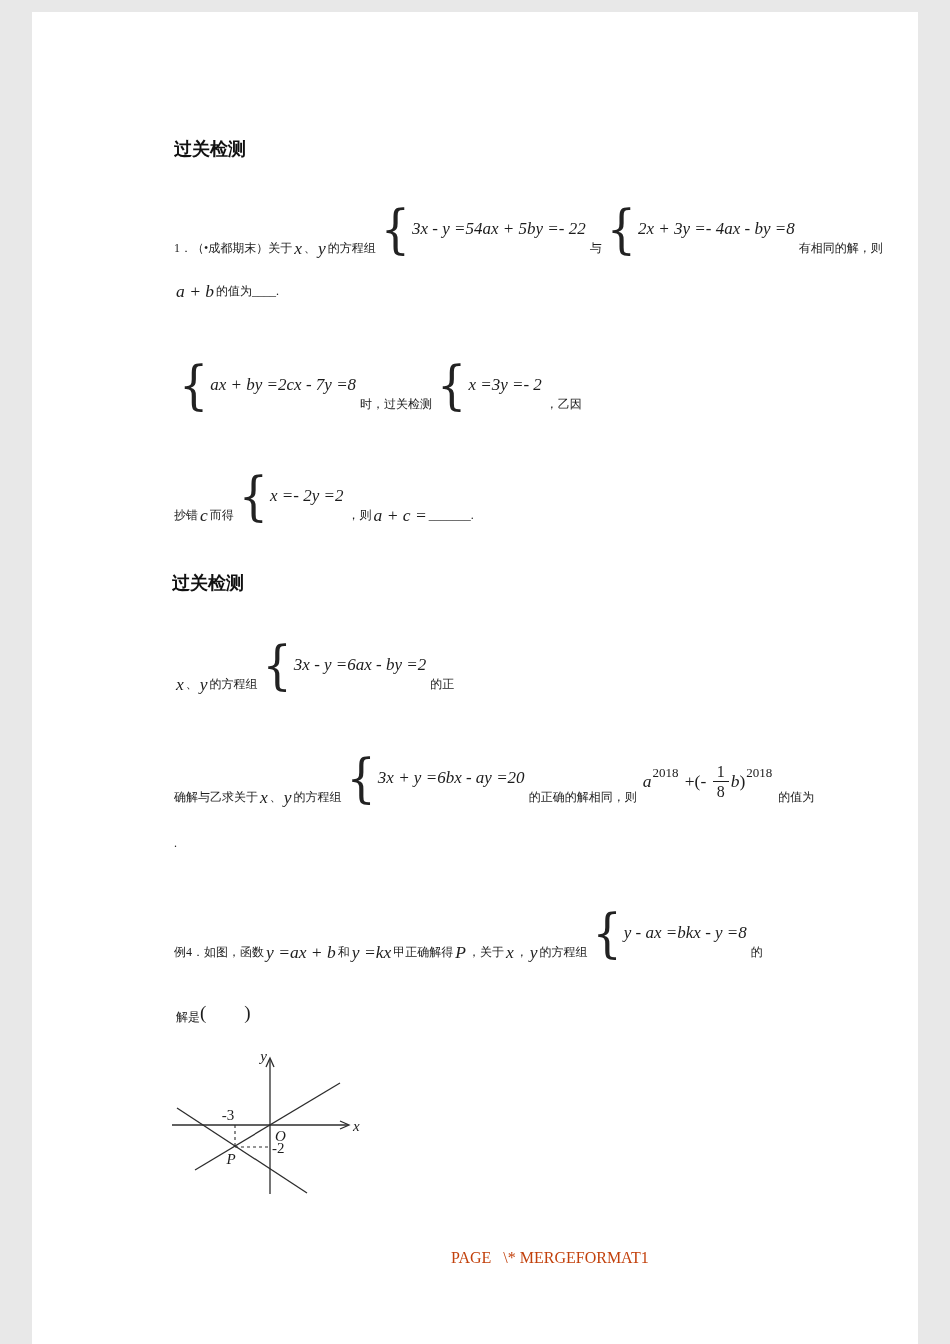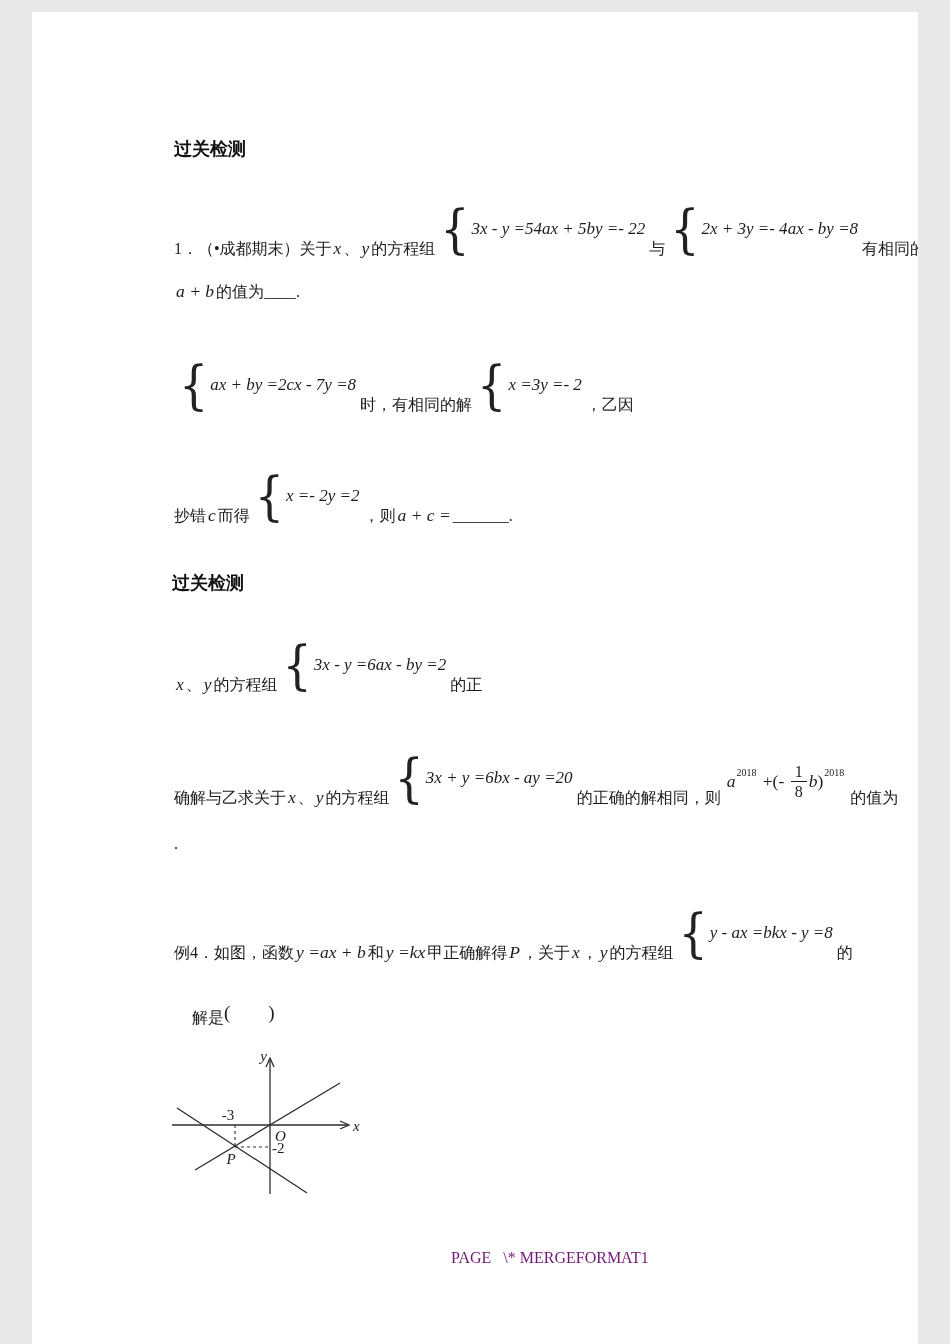--- a/index.html
+++ b/index.html
@@ -20,44 +20,44 @@
     font-size:18px;
     color:#111111;
     white-space:pre;
   }
   .line{
     position:absolute;
     display:flex;
     align-items:flex-end;
     white-space:pre;
   }
-  .cn{font-size:16px;line-height:23px;white-space:pre;}
+  .cn{font-size:12px;line-height:23px;white-space:pre;}
   .mi{font-style:italic;font-size:17.5px;line-height:23px;white-space:pre;padding:0 2px;}
   .up{font-style:normal;}
   
   .sys{display:flex;align-items:center;margin:0 4px 6px 5px;}
   .brace{
     font-family:"DejaVu Serif",serif;
     font-size:46px;line-height:50px;font-weight:400;
     transform:scaleY(1.12);transform-origin:center;
     margin-right:2px;color:#222;
   }
   .rows{display:flex;}
   .row{font-style:italic;font-size:17px;line-height:26px;white-space:pre;}
   
   .expr{display:inline-flex;align-items:center;margin:0 4px 8px 6px;}
   .expr .mi{padding:0;}
-  .sup{font-size:10px;position:relative;top:-9px;padding:0 2px 0 1px;font-style:normal;}
+  .sup{font-size:13px;position:relative;top:-9px;padding:0 2px 0 1px;font-style:normal;}
   .frac{display:inline-flex;flex-direction:column;align-items:center;margin:0 2px;font-size:16px;}
   .frac .num{padding:0 4px;border-bottom:1.3px solid #1c1c1c;line-height:19px;}
   .frac .den{line-height:19px;}
   .paren{font-size:19px;position:relative;top:-5px;white-space:pre;}
   .footer{
     position:absolute;left:419px;top:1237px;
-    font-size:16px;color:#701a75;white-space:pre;
+    font-size:16px;color:#c2410c;white-space:pre;
   }
   .figure{position:absolute;left:132px;top:1030px;}
   .figure .stroke{stroke:#2c2c2c;stroke-width:1.3;fill:none;}
   .figure .dash{stroke:#2c2c2c;stroke-width:1.1;stroke-dasharray:3,3;fill:none;}
   .figure text{font-family:"Liberation Serif",serif;font-size:15px;fill:#1c1c1c;}
   .figure .it{font-style:italic;}
 </style>
 </head>
 <body>
 
@@ -97,21 +97,21 @@
   </div>
 
   <div class="line" style="left:142px;top:346px;height:58px;">
     <span class="sys">
       <span class="brace">{</span>
       <span class="rows">
         <span class="row">ax + by =2</span>
         <span class="row">cx - 7y =8</span>
       </span>
     </span>
-    <span class="cn">时，有相同的解</span>
+    <span class="cn">时，过关检测</span>
     <span class="sys">
       <span class="brace">{</span>
       <span class="rows">
         <span class="row">x =3</span>
         <span class="row">y =- 2</span>
       </span>
     </span>
     <span class="cn">，乙因</span>
   </div>
 
@@ -197,21 +197,21 @@
     <span class="sys">
       <span class="brace">{</span>
       <span class="rows">
         <span class="row">y - ax =b</span>
         <span class="row">kx - y =8</span>
       </span>
     </span>
     <span class="cn">的</span>
   </div>
 
-  <div class="line" style="left:160px;top:994px;">
+  <div class="line" style="left:144px;top:994px;">
     <span class="cn">解是</span>
     <span class="cn paren">(        )</span>
   </div>
 
   <svg class="figure" width="270" height="175" viewBox="0 0 270 175">
 
     <line class="stroke" x1="8" y1="83" x2="184" y2="83"></line>
     <polyline class="stroke" points="176,79 185,83 176,87"></polyline>
 
     <line class="stroke" x1="106" y1="152" x2="106" y2="17"></line>

